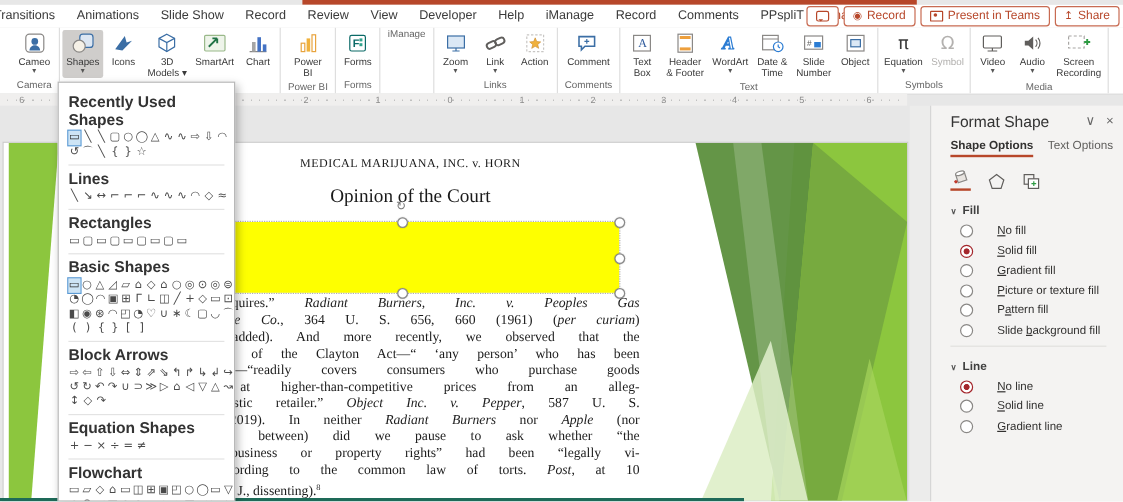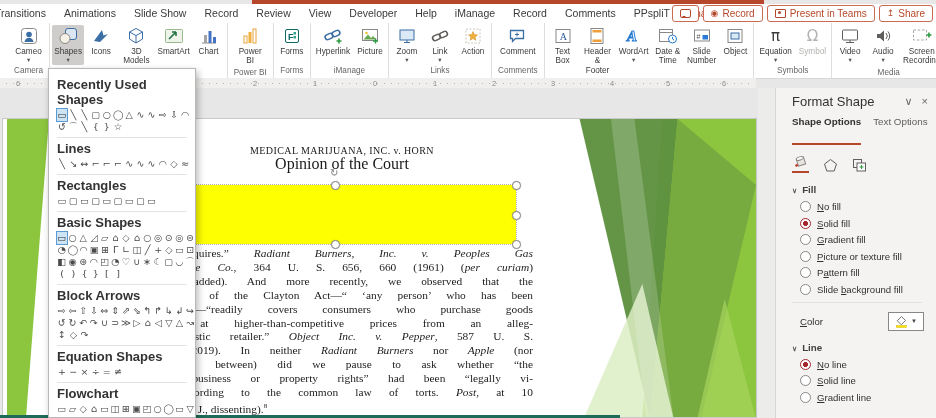--- a/index.html
+++ b/index.html
@@ -44,21 +44,21 @@
   .wedge{position:absolute;left:4px;top:0;width:42px;height:300px;background:#8cc63e;
          clip-path:polygon(0 0,100% 0,45% 100%,0 100%);}
   #rgreen{position:absolute;right:0;top:0;width:196px;height:300px;}
   #rgreen div{position:absolute;inset:0;}
   .g-bright{background:#8cc63e;clip-path:polygon(52% 0,100% 0,100% 100%,42% 100%);}
   .g-dark{background:#5e9140;opacity:.96;clip-path:polygon(10% 0,60% 0,46% 100%);}
   .g-med{background:#74a63f;opacity:.9;clip-path:polygon(60% 0,100% 22%,72% 100%,46% 100%);}
   .g-pale{background:#dcedc4;opacity:.85;clip-path:polygon(12% 100%,42% 55%,58% 100%);}
   .g-streak{background:#ffffff;opacity:.18;clip-path:polygon(26% 0,38% 0,58% 100%,44% 100%);}
   .g-lite{background:#a7d45c;opacity:.7;clip-path:polygon(70% 100%,84% 60%,100% 100%);}
-  .doc-title{position:absolute;left:148px;top:26px;width:382px;text-align:center;
+  .doc-title{position:absolute;left:148px;top:12px;width:382px;text-align:center;
     font-family:"Liberation Serif",serif;font-size:10px;letter-spacing:.4px;color:#1a1a1a;}
   .doc-subtitle{position:absolute;left:148px;top:36px;width:382px;text-align:center;
     font-family:"Liberation Serif",serif;font-size:16px;color:#1a1a1a;}
   #hl-rect{position:absolute;left:148px;top:66px;width:365px;height:59px;background:#feff00;
     outline:1px dotted #b0b0b0;}
   .hnd{position:absolute;width:7px;height:7px;border-radius:50%;background:#fff;border:1px solid #8a8a8a;
     box-shadow:0 0 1px rgba(0,0,0,.35);}
   .rot{position:absolute;font-size:10px;color:#777;line-height:1;}
   #docbody{position:absolute;left:148px;top:128px;width:382px;font-family:"Liberation Serif",serif;
     font-size:11.4px;line-height:13.9px;color:#1c1c1c;}
@@ -76,29 +76,29 @@
   .mg{width:10.2px;text-align:center;font-size:9.5px;color:#4a4a4a;font-family:"DejaVu Sans",sans-serif;}
   .mg.hl{background:#cde4f5;outline:1px solid #5b9bd5;color:#2a2a2a;}
   .mdiv{border-top:1px solid #e3e3e3;margin:4px 8px 3px 0;}
   
   #fpanel{position:absolute;left:775px;top:88px;width:161px;height:330px;background:#f4f3f2;
     border-left:1px solid #d6d6d6;box-sizing:border-box;padding:6px 8px 0 16px;font-size:9.6px;color:#323130;}
   .fp-titlerow{display:flex;align-items:center;}
   .fp-title{font-size:13px;color:#333;flex:1;}
   .fp-chev,.fp-close{color:#666;margin-left:9px;font-size:11px;line-height:1;}
   .fp-tabs{display:flex;gap:12px;margin-top:7px;}
-  .fp-tab{font-size:9.8px;color:#5f5e5c;padding-bottom:16px;}
+  .fp-tab{font-size:9.8px;color:#5f5e5c;padding-bottom:2px;}
   .fp-tab.active{color:#323130;font-weight:bold;border-bottom:2px solid #b7472a;}
   .fp-icons{display:flex;gap:14px;margin-top:8px;align-items:flex-end;}
   .fp-icon{display:flex;flex-direction:column;align-items:center;}
   .fp-icon.sel{border-bottom:2px solid #b7472a;padding-bottom:2px;}
   .fp-sec{margin-top:11px;font-weight:bold;color:#404040;font-size:9.8px;}
   .fp-sec .chev{font-size:7px;color:#555;margin-right:5px;}
   .fp-radios{margin:6px 0 0 8px;}
-  .fp-radio{display:flex;align-items:flex-end;gap:6px;margin-bottom:5.5px;}
+  .fp-radio{display:flex;align-items:flex-end;gap:20px;margin-bottom:5.5px;}
   .rdo{width:9px;height:9px;border-radius:50%;border:1px solid #8a8886;background:#fff;flex:none;}
   .fp-radio.sel .rdo{border-color:#a4262c;background:radial-gradient(circle,#a4262c 0 2.2px,#fff 2.8px);}
   .fp-div{border-top:1px solid #e2e0de;margin:7px 6px 0 0;}
   .fp-colorrow{display:flex;align-items:center;margin:9px 0 0 8px;}
   .fp-colorrow .flab{flex:1;}
   .colorbtn{width:34px;height:17px;background:#fff;border:1px solid #8a8886;display:flex;
     align-items:center;justify-content:center;gap:3px;margin-right:4px;}
   .colorbtn .dd{font-size:6px;color:#444;}
   .fp-transrow{display:flex;align-items:center;margin:9px 0 0 8px;}
   .fp-transrow .flab{margin-right:5px;}
@@ -254,45 +254,20 @@
                 <rect x="11.5" y="10" width="2.5" height="2.5" fill="#31a38d"></rect>
               </svg>
             </span>
           <span class="lbl">Forms</span>
         </div>
       </div>
       <div class="gname">Forms</div>
     </div>
 
     <div class="rgroup">
-      <div class="rbtns">
-        <div class="rbtn">
-          <span class="ic">
-              <svg width="22" height="20">
-                <g stroke="#3b6ea5" fill="none" stroke-width="1.6">
-                  <rect x="3" y="8" width="8" height="5" rx="2.5" transform="rotate(-25 7 10.5)"></rect>
-                  <rect x="10" y="5" width="8" height="5" rx="2.5" transform="rotate(-25 14 7.5)"></rect>
-                </g>
-                <path d="M17 12.5 v5 M14.5 15 h5" stroke="#2e9b43" stroke-width="1.6"></path>
-              </svg>
-            </span>
-          <span class="lbl">Hyperlink</span>
-        </div>
-        <div class="rbtn">
-          <span class="ic">
-              <svg width="20" height="20">
-                <rect x="2.5" y="3.5" width="15" height="11" fill="#fff" stroke="#8a8886"></rect>
-                <circle cx="6.5" cy="7" r="1.3" fill="#f1c232"></circle>
-                <path d="M3.5 13.5 L8 8.5 L11 12 L13 10 L16.5 13.5 Z" fill="#6aa84f"></path>
-                <path d="M15.5 12.5 v5 M13 15 h5" stroke="#2e9b43" stroke-width="1.5"></path>
-              </svg>
-            </span>
-          <span class="lbl">Picture</span>
-        </div>
-      </div>
       <div class="gname">iManage</div>
     </div>
 
     <div class="rgroup">
       <div class="rbtns">
         <div class="rbtn">
           <span class="ic">
               <svg width="20" height="20">
                 <rect x="3" y="4" width="14" height="10" fill="#dbe8f5" stroke="#3b6ea5"></rect>
                 <path d="M7 16.5 h6 M10 14 v2.5" stroke="#3b6ea5"></path>
@@ -769,30 +744,20 @@
       <div class="fp-radio">
           <span class="rdo"></span>
           <span>P<u>a</u>ttern fill</span>
         </div>
       <div class="fp-radio">
           <span class="rdo"></span>
           <span>Slide <u>b</u>ackground fill</span>
         </div>
     </div>
     <div class="fp-div"></div>
-    <div class="fp-colorrow">
-      <span class="flab"><u>C</u>olor</span>
-      <span class="colorbtn">
-        <svg width="13" height="13">
-            <path d="M6.5 1.5 l4 4 -4.2 4.2 -4-4 z" fill="#fdfdfd" stroke="#777"></path>
-            <rect x="1.5" y="10.5" width="10" height="2" fill="#ffe000" stroke="#c8b400" stroke-width=".4"></rect>
-          </svg>
-        <span class="dd">▼</span>
-      </span>
-    </div>
 
     <div class="fp-sec"><span class="chev">∨</span><span>Line</span></div>
     <div class="fp-radios">
       <div class="fp-radio sel">
           <span class="rdo"></span>
           <span><u>N</u>o line</span>
         </div>
       <div class="fp-radio">
           <span class="rdo"></span>
           <span><u>S</u>olid line</span>

